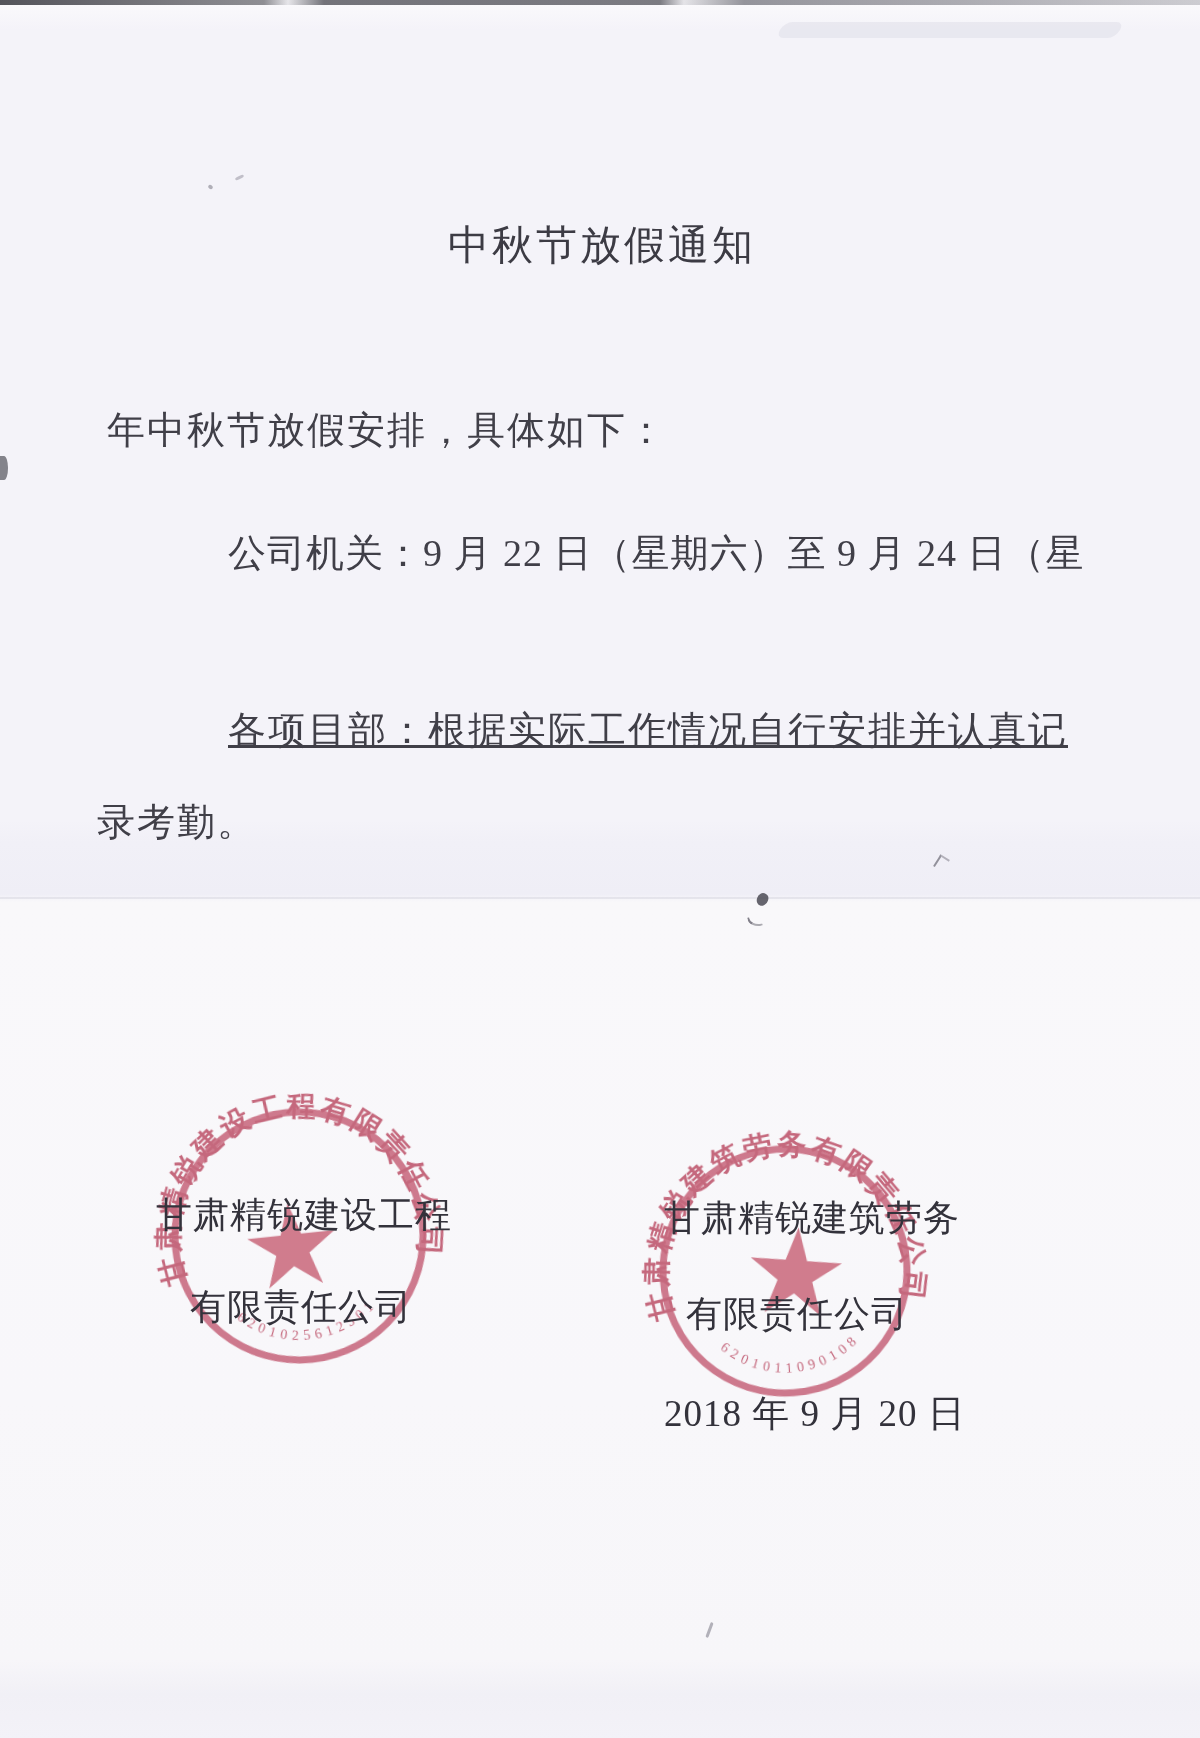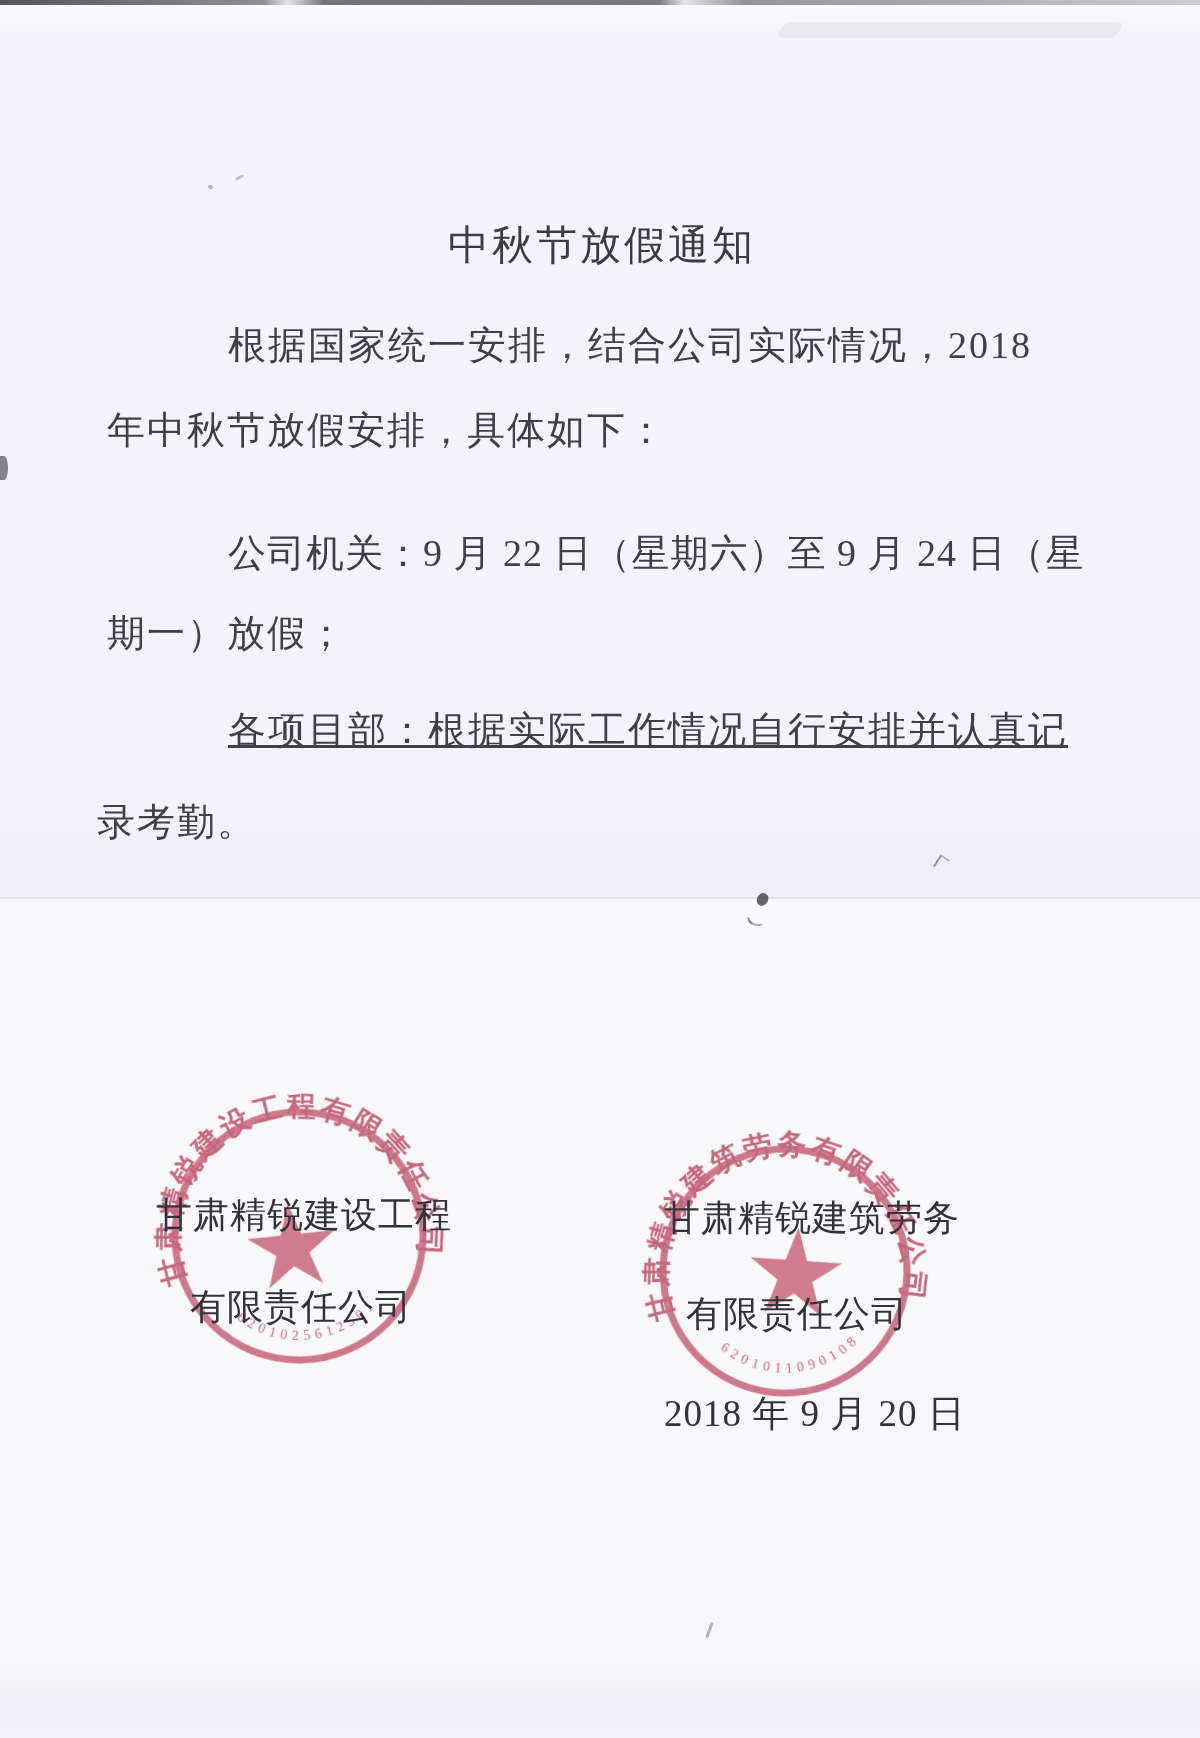--- a/index.html
+++ b/index.html
@@ -71,24 +71,22 @@
   <div class="band-line"></div>
   <div class="edge-mark"></div>
   <div class="speck-a"></div>
   <div class="speck-b"></div>
   <div class="pencil-1"></div>
   <div class="pencil-2"></div>
   <div class="tick-mark"></div>
   <div class="slash-mark"></div>
 
   <h1 class="title">中秋节放假通知</h1>
-  <div class="bl l1">根据国家统一安排，结合公司实际情况，2018</div>
   <div class="bl l2">年中秋节放假安排，具体如下：</div>
   <div class="bl l3">公司机关：9 月 22 日（星期六）至 9 月 24 日（星</div>
-  <div class="bl l4">期一）放假；</div>
   <div class="bl l5">各项目部：根据实际工作情况自行安排并认真记</div>
   <div class="bl l6">录考勤。</div>
 
   <svg class="stamp stampL" viewBox="0 0 300 300">
     <g transform="translate(150,150)">
       <circle r="124" fill="none" stroke="#c5536b" stroke-width="7" opacity="0.9"></circle>
       <path id="arcLT" d="M -100 69 A 121 121 0 1 1 100 69" fill="none"></path>
       <path id="arcLB" d="M -90 52 A 104 104 0 0 0 90 52" fill="none"></path>
       <text font-size="29" font-weight="bold" fill="#c04e66" letter-spacing="3">
         <textPath href="#arcLT" startOffset="50%" text-anchor="middle">甘肃精锐建设工程有限责任公司</textPath>

